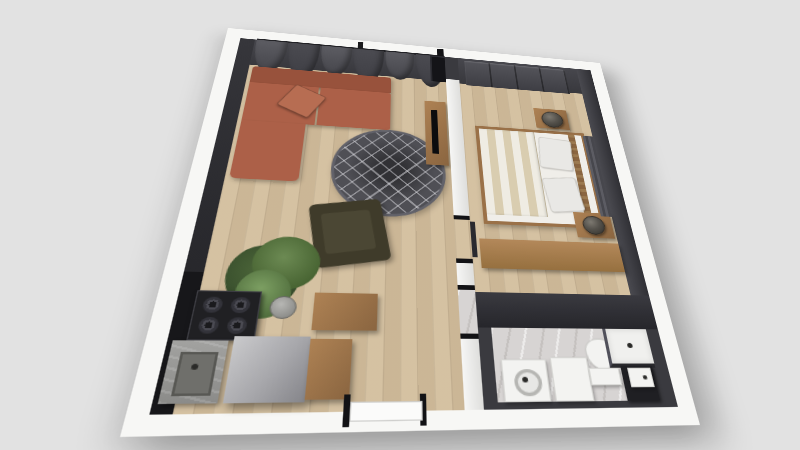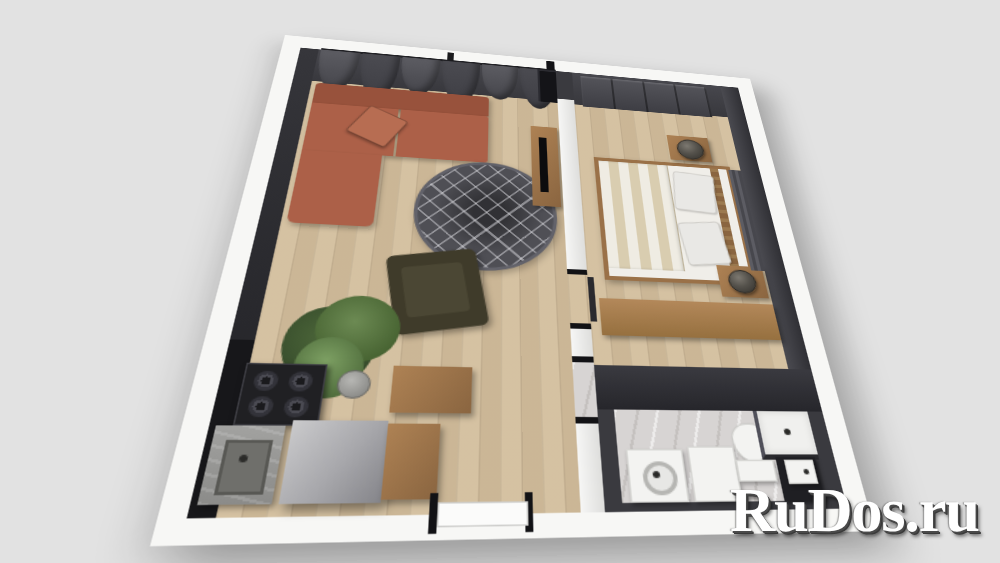--- a/index.html
+++ b/index.html
@@ -189,14 +189,13 @@
     <div class="abs white-box" style="left:364px;top:418px;width:26px;height:14px"></div>
     <div class="abs shower" style="left:384px;top:380px;width:40px;height:34px">
       <div class="abs dot" style="left:18px;top:14px;width:5px;height:5px"></div>
     </div>
     <div class="abs vanity" style="left:394px;top:416px;width:30px;height:32px"></div>
     <div class="abs white-box" style="left:400px;top:418px;width:20px;height:16px">
       <div class="abs dot" style="left:12px;top:6px;width:4px;height:4px"></div>
     </div>
   </div>
 
-  <div class="watermark">RuDos.ru</div>
 </div>
 
 </body></html>

